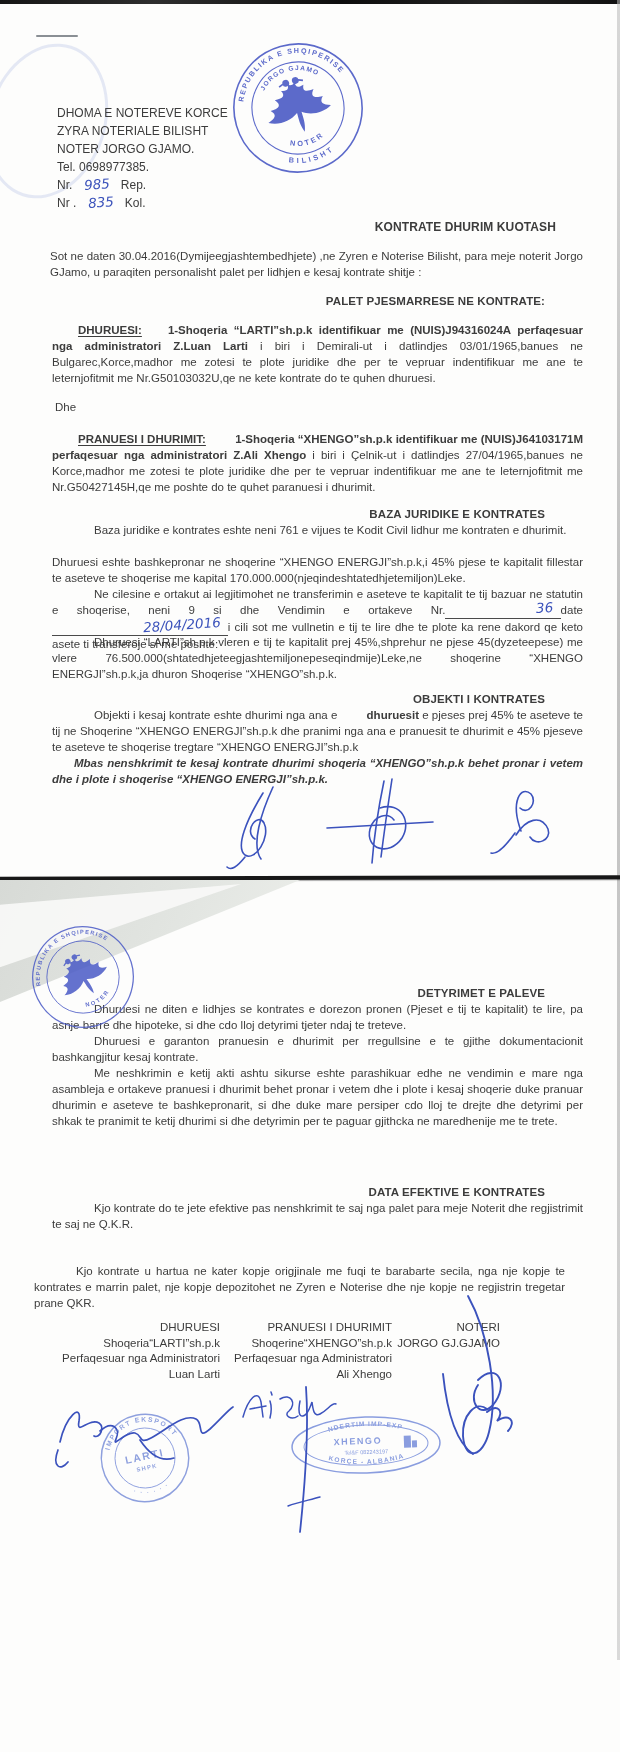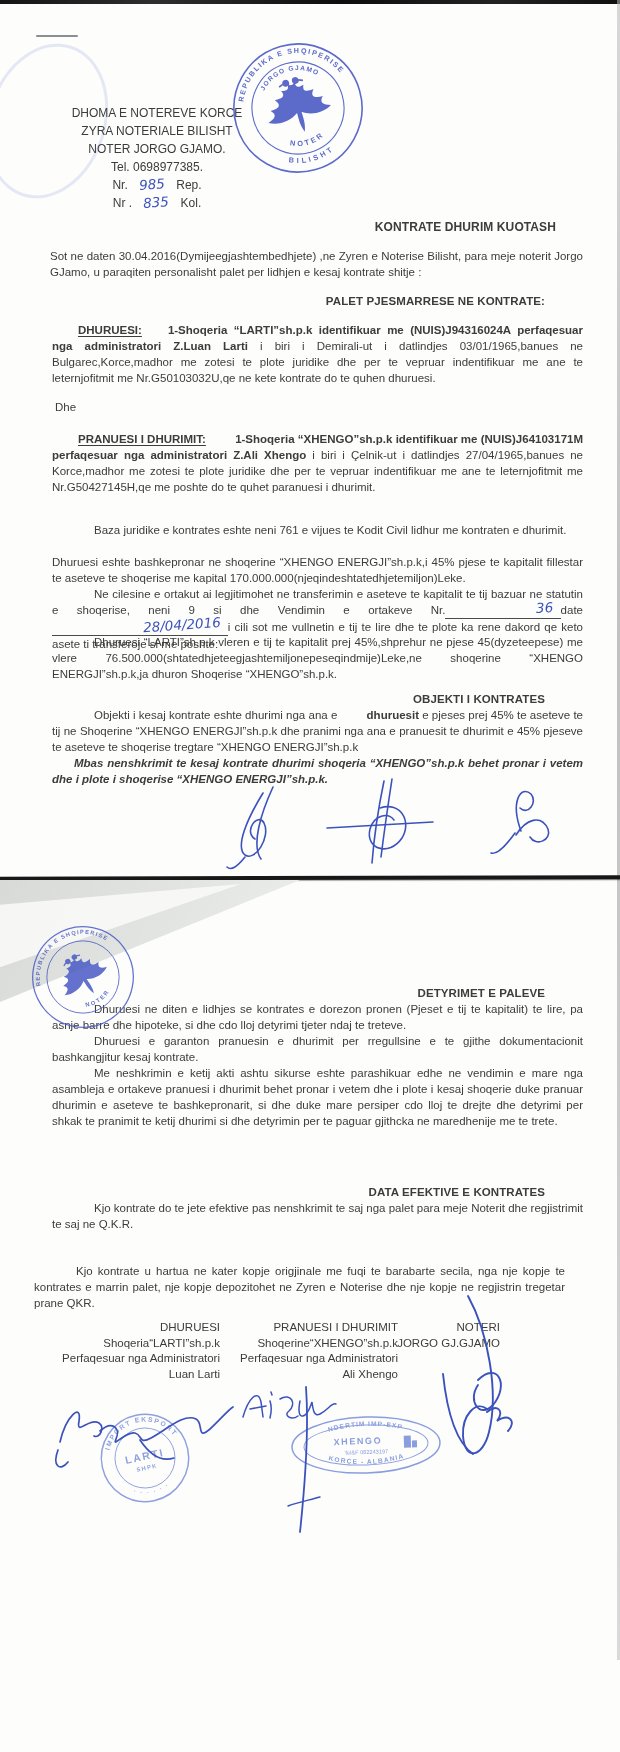--- a/index.html
+++ b/index.html
@@ -24,21 +24,21 @@
   .t{position:absolute;font-size:11.5px;line-height:16px;z-index:2;}
   .just{text-align:justify;}
   .ind{text-indent:42px;}
   .heading{font-weight:bold;text-align:right;letter-spacing:.1px;}
   .b{font-weight:bold;margin-left:26px;}
   .u{text-decoration:underline;text-underline-offset:2px;}
   .emph{font-weight:bold;font-style:italic;}
   .hand{font-family:"DejaVu Sans",sans-serif;color:#3c53bb;font-style:italic;display:inline-block;
         transform:rotate(-4deg);font-size:13.5px;line-height:10px;}
   .uln{border-bottom:1.4px solid #4a4a4a;padding:0 7px;display:inline-block;}
-  .header-block{line-height:18px;font-size:12px;text-align:center;}
+  .header-block{line-height:18px;font-size:12px;}
   .taxnote{font-style:italic;font-size:11px;}
   .sigcol{text-align:right;line-height:15.5px;}
   svg.stamp{position:absolute;z-index:4;}
   svg.sigs{position:absolute;z-index:5;}
 </style>
 </head>
 <body>
 
 <div class="scan">
 
@@ -111,20 +111,21 @@
   <div class="t just" style="left:52px;top:322px;width:531px">
     <span class="b u">DHURUESI:</span><span class="b">1-Shoqeria  “LARTI”sh.p.k  identifikuar  me  (NUIS)J94316024A  perfaqesuar  nga administratori  Z.Luan  Larti</span><span> i  biri  i  Demirali-ut  i  datlindjes  03/01/1965,banues  ne Bulgarec,Korce,madhor me zotesi te plote juridike dhe per te vepruar indentifikuar me ane te leternjofitmit me Nr.G50103032U,qe ne kete kontrate do te quhen dhuruesi.</span>
   </div>
 
   <div class="t" style="left:55px;top:399px">Dhe</div>
 
   <div class="t just" style="left:52px;top:431px;width:531px">
     <span class="b u">PRANUESI  I  DHURIMIT:</span><span class="b"> 1-Shoqeria  “XHENGO”sh.p.k  identifikuar  me  (NUIS)J64103171M perfaqesuar nga administratori Z.Ali Xhengo</span><span> i biri i Çelnik-ut i datlindjes 27/04/1965,banues ne Korce,madhor me zotesi te plote juridike dhe per te vepruar indentifikuar me ane te leternjofitmit me Nr.G50427145H,qe me poshte do te quhet paranuesi i dhurimit.</span>
   </div>
 
+  <div class="t heading" style="left:0;top:506px;width:545px">BAZA JURIDIKE E KONTRATES</div>
   <div class="t just ind" style="left:52px;top:522px;width:531px">Baza  juridike  e  kontrates  eshte  neni  761  e  vijues  te  Kodit  Civil  lidhur  me  kontraten  e dhurimit.</div>
   <div class="t just" style="left:52px;top:554px;width:531px">Dhuruesi eshte bashkepronar ne shoqerine “XHENGO ENERGJI”sh.p.k,i 45% pjese te kapitalit fillestar te aseteve te shoqerise me kapital 170.000.000(njeqindeshtatedhjetemiljon)Leke.</div>
   <div class="t just ind" style="left:52px;top:586px;width:531px">
     <span>Ne cilesine e ortakut ai legjitimohet ne transferimin e aseteve te kapitalit te tij bazuar ne statutin e shoqerise, neni 9 si dhe Vendimin e ortakeve Nr.</span><span class="uln"><span class="hand">36</span></span><span>date</span> <span class="uln"><span class="hand">28/04/2016</span></span><span>i cili sot me vullnetin e tij te lire dhe te plote ka rene dakord qe keto asete ti transferoje si me poshte:</span>
   </div>
   <div class="t just ind" style="left:52px;top:634px;width:531px">Dhuruesi “LARTI”sh.p.k  vleren e tij te kapitalit prej 45%,shprehur ne pjese 45(dyzeteepese) me vlere     76.500.000(shtatedhjeteegjashtemiljonepeseqindmije)Leke,ne    shoqerine    “XHENGO ENERGJI”sh.p.k,ja dhuron Shoqerise “XHENGO”sh.p.k.</div>
 
   <div class="t heading" style="left:0;top:691px;width:545px">OBJEKTI I KONTRATES</div>
   <div class="t just ind" style="left:52px;top:707px;width:531px">
     <span>Objekti i kesaj kontrate eshte dhurimi nga ana e </span><span class="b">dhuruesit</span><span> e pjeses prej 45% te aseteve te tij ne Shoqerine “XHENGO ENERGJI”sh.p.k dhe pranimi nga ana e pranuesit te dhurimit  e 45% pjeseve te aseteve te shoqerise tregtare “XHENGO ENERGJI”sh.p.k</span>
@@ -174,21 +175,21 @@
   <div class="t heading" style="left:0;top:1184px;width:545px">DATA EFEKTIVE E KONTRATES</div>
   <div class="t just ind" style="left:52px;top:1200px;width:531px">Kjo kontrate do te jete efektive pas nenshkrimit te saj nga palet para meje Noterit dhe regjistrimit te saj ne Q.K.R.</div>
   <div class="t just ind" style="left:34px;top:1263px;width:531px">Kjo kontrate u hartua ne kater kopje origjinale me fuqi te barabarte secila, nga nje kopje te kontrates e marrin palet, nje kopje depozitohet ne Zyren e Noterise dhe nje kopje ne regjistrin tregetar prane QKR.</div>
 
   <div class="t sigcol" style="left:28px;top:1320px;width:192px">
     <div>DHURUESI</div>
     <div>Shoqeria“LARTI”sh.p.k</div>
     <div>Perfaqesuar nga Administratori</div>
     <div>Luan Larti</div>
   </div>
-  <div class="t sigcol" style="left:226px;top:1320px;width:172px">
+  <div class="t sigcol" style="left:220px;top:1320px;width:172px">
     <div>PRANUESI I DHURIMIT</div>
     <div>Shoqerine“XHENGO”sh.p.k</div>
     <div>Perfaqesuar nga Administratori</div>
     <div>Ali Xhengo</div>
   </div>
   <div class="t sigcol" style="left:380px;top:1320px;width:120px">
     <div>NOTERI</div>
     <div>JORGO GJ.GJAMO</div>
   </div>
 

